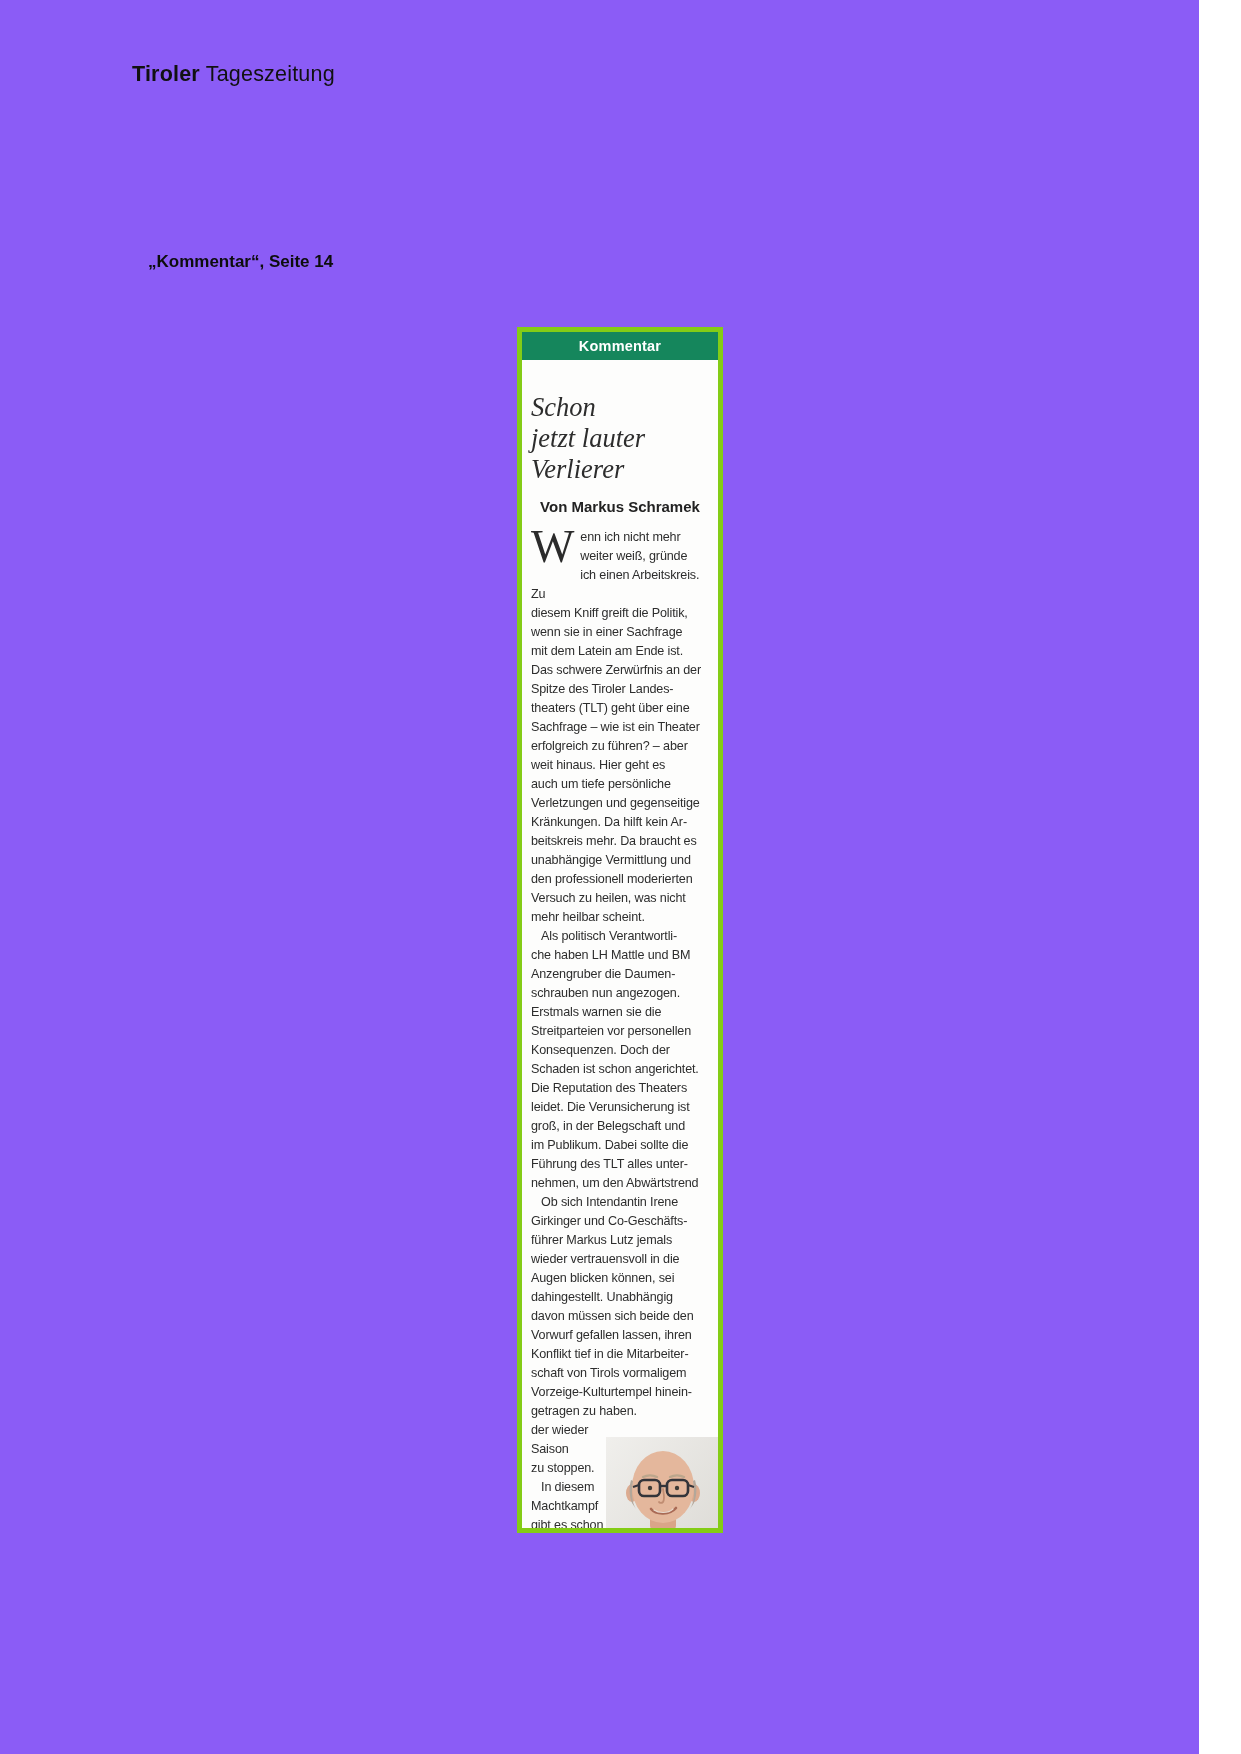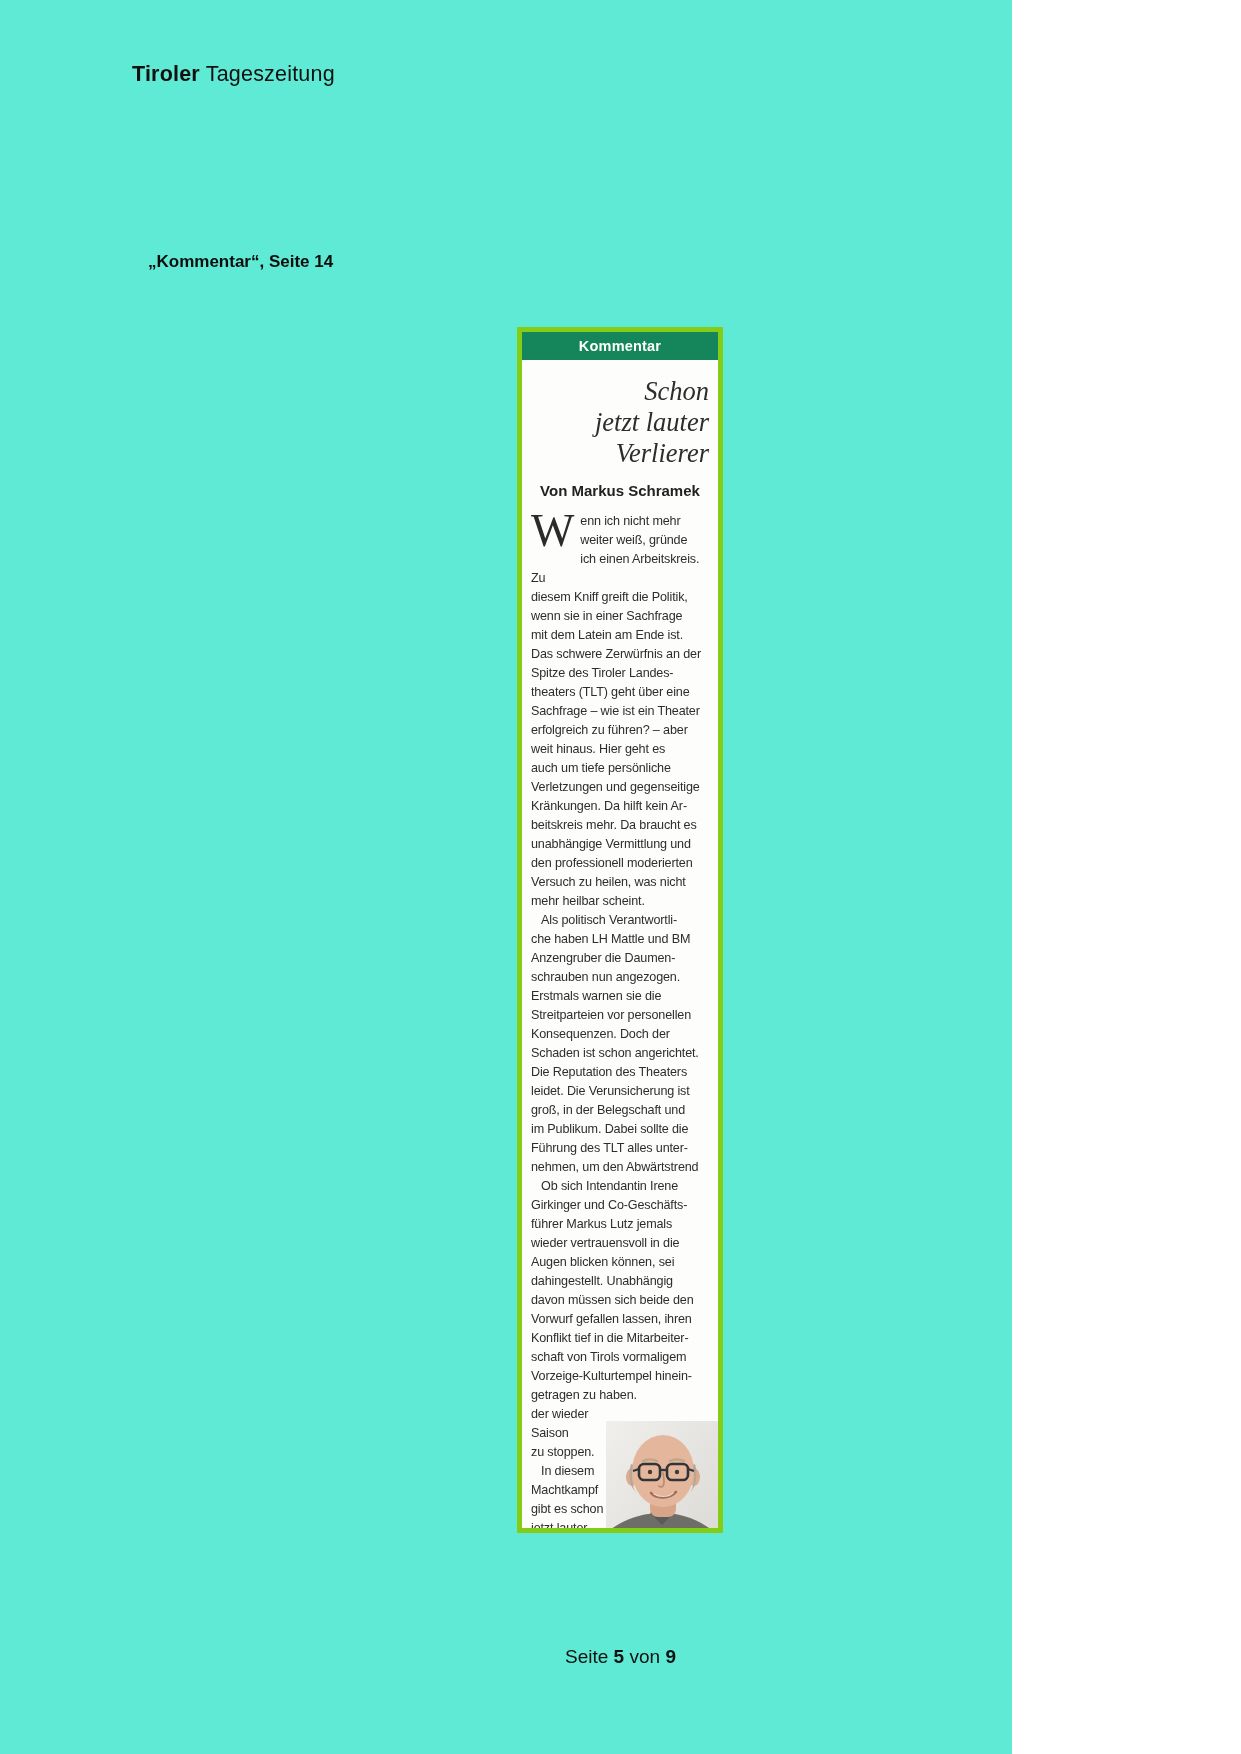--- a/index.html
+++ b/index.html
@@ -1,20 +1,20 @@
 <!DOCTYPE html>
 <html><head>
 <meta charset="utf-8">
 <style>
   html,body{margin:0;padding:0;background:#ffffff;}
   .page{
     position:relative;
-    width:1012px;
+    width:1199px;
     height:1754px;
-    background:#5eead4;
+    background:#8b5cf6;
     font-family:"Liberation Sans", sans-serif;
     color:#1a1a1a;
     overflow:hidden;
   }
   .masthead{
     position:absolute;
     left:132px;
     top:62px;
     font-size:21.5px;
     letter-spacing:0.2px;
@@ -47,22 +47,22 @@
     text-align:center;
     font-size:14.5px;
     font-weight:bold;
     color:#ffffff;
     letter-spacing:0.2px;
   }
   .clip-inner{
     padding:0 9px;
   }
   .article-title{
-    margin-top:16px;
-    text-align:right;
+    margin-top:32px;
+    text-align:left;
     font-family:"Liberation Serif", serif;
     font-style:italic;
     font-size:26.5px;
     line-height:31px;
     color:#2d2d2d;
     white-space:pre-line;
   }
   .byline{
     margin-top:13px;
     text-align:center;
@@ -223,17 +223,14 @@
 
               <path d="M45,72 C50,78 64,78 70,71" stroke="#a96a55" stroke-width="2.6" fill="none" stroke-linecap="round"></path>
               <path d="M48,73 C53,76.5 62,76.5 67,72" stroke="#e8d9cd" stroke-width="1.2" fill="none" stroke-linecap="round"></path>
             </svg>
           </div>
         </div>
       </div>
     </div>
   </div>
 
-  <div class="footer">
-    <span>Seite </span><span class="b">5</span><span> von </span><span class="b">9</span>
-  </div>
 
 </div>
 
 </body></html>

